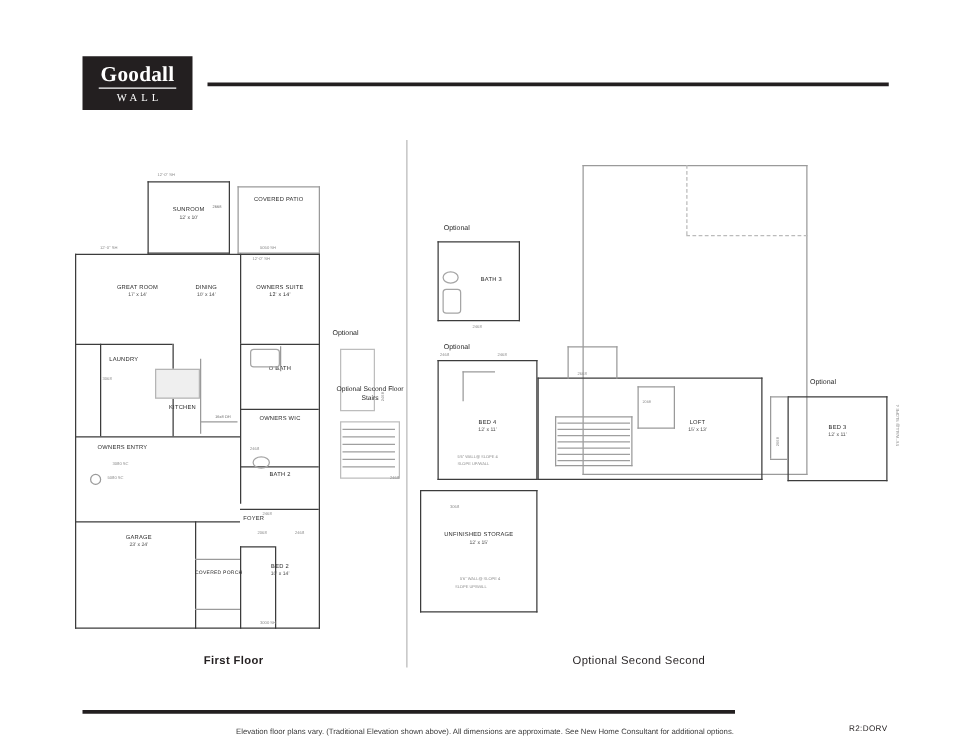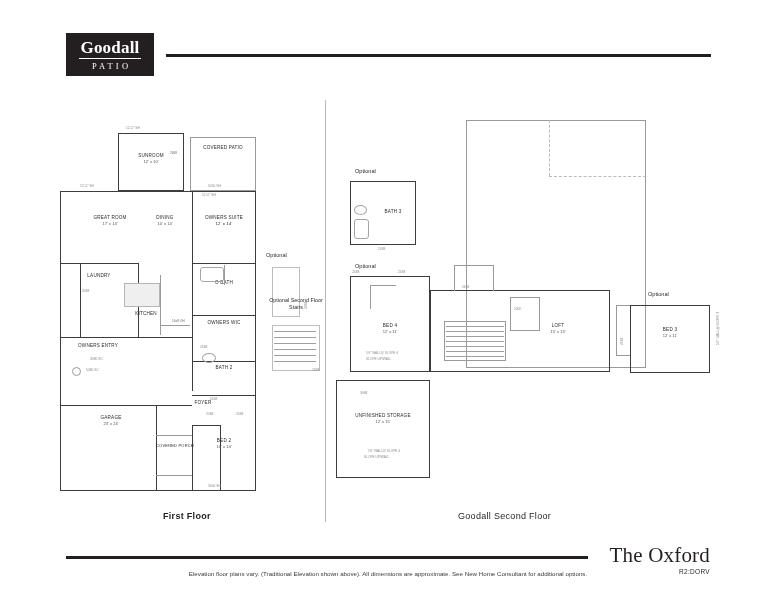--- a/index.html
+++ b/index.html
@@ -10,21 +10,21 @@
   body {
     width: 776px;
     height: 600px;
     font-family: "Liberation Sans", sans-serif;
     color: #231f20;
     position: relative;
     overflow: hidden;
   }
   .page {
     position: absolute;
-    left: 0; top: 0;
+    left: 0; top: 12px;
     width: 776px;
     height: 458px;
   }
 
   
   .logo-box {
     position: absolute;
     left: 66px;
     top: 33px;
     width: 88px;
@@ -215,21 +215,21 @@
   }
 </style>
 </head>
 <body>
 
 <div class="page">
 
   <div class="logo-box">
     <div class="logo-top">Goodall</div>
     <div class="logo-rule"></div>
-    <div class="logo-bottom">PATIO</div>
+    <div class="logo-bottom">WALL</div>
   </div>
   <div class="header-rule"></div>
 
   <div class="floor-divider"></div>
 
   <div class="plan" style="left:60px; top:115px; width:260px; height:380px;">
 
     <div class="wall" style="left:58px; top:18px; width:66px; height:1px;"></div>
     <div class="wall" style="left:58px; top:18px; width:1px; height:58px;"></div>
     <div class="wall" style="left:123px; top:18px; width:1px; height:58px;"></div>
@@ -455,20 +455,19 @@
     <div class="thin" style="left:286px; top:240px; width:14px; height:1px;"></div>
     <div class="room" style="left:303px; top:212px; width:74px;">
       <div class="rname">BED 3</div>
       <div class="rdim">12' x 11'</div>
     </div>
     <div class="vdim" style="left:290px; top:230px;">2668</div>
     <div class="vdim" style="left:386px; top:230px;">5'6" WALL@ SLOPE 4</div>
   </div>
 
   <div class="floor-label" id="floor-label-1">First Floor</div>
-  <div class="floor-label" id="floor-label-2">Goodall Second Floor</div>
+  <div class="floor-label" id="floor-label-2">Optional Second Second</div>
 
   <div class="footer-rule"></div>
-  <div class="plan-title">The Oxford</div>
   <div class="plan-code">R2:DORV</div>
   <div class="disclaimer">Elevation floor plans vary. (Traditional Elevation shown above). All dimensions are approximate. See New Home Consultant for additional options.</div>
 
 </div>
 
 </body></html>

